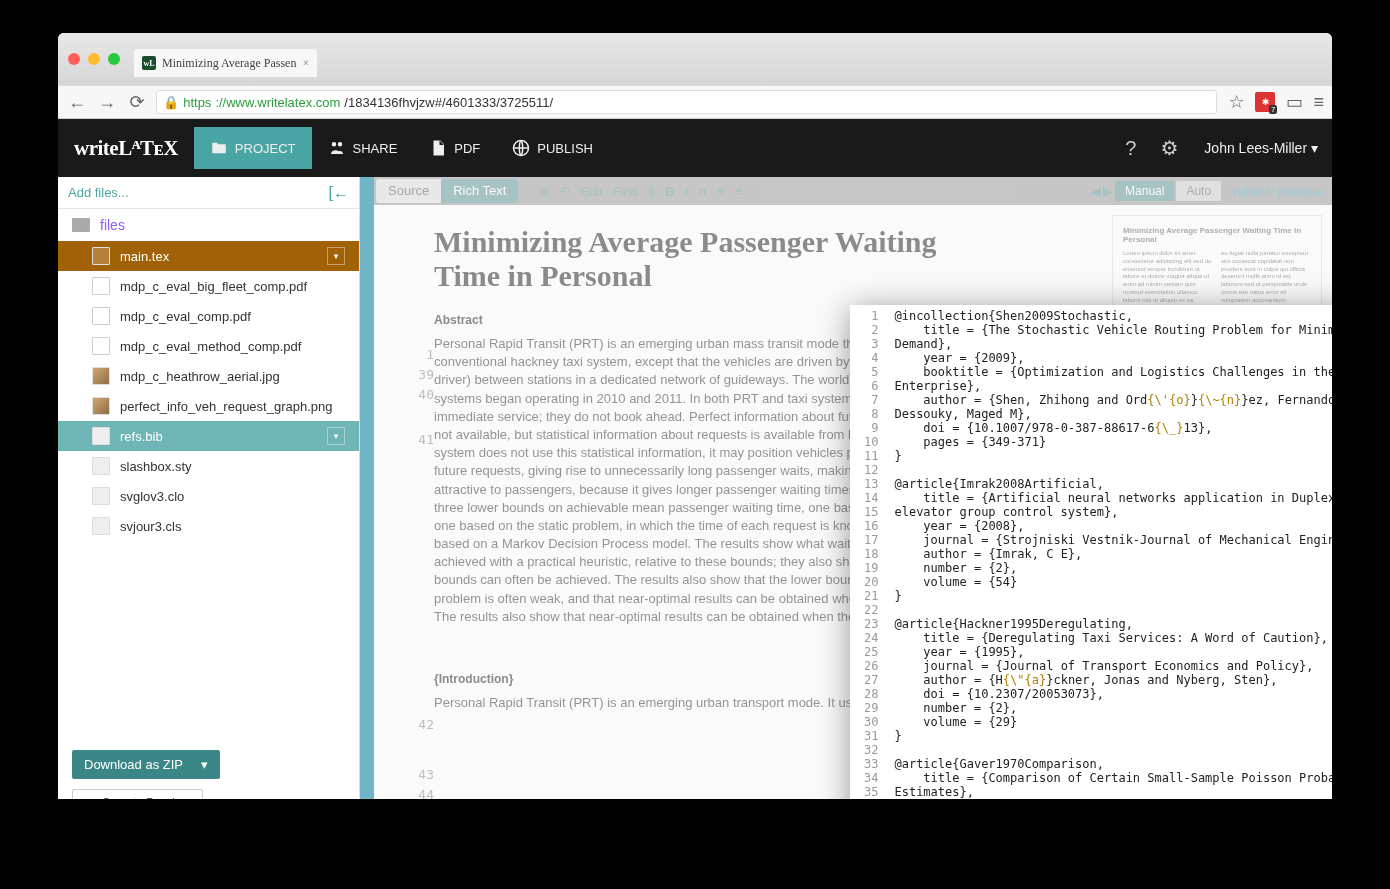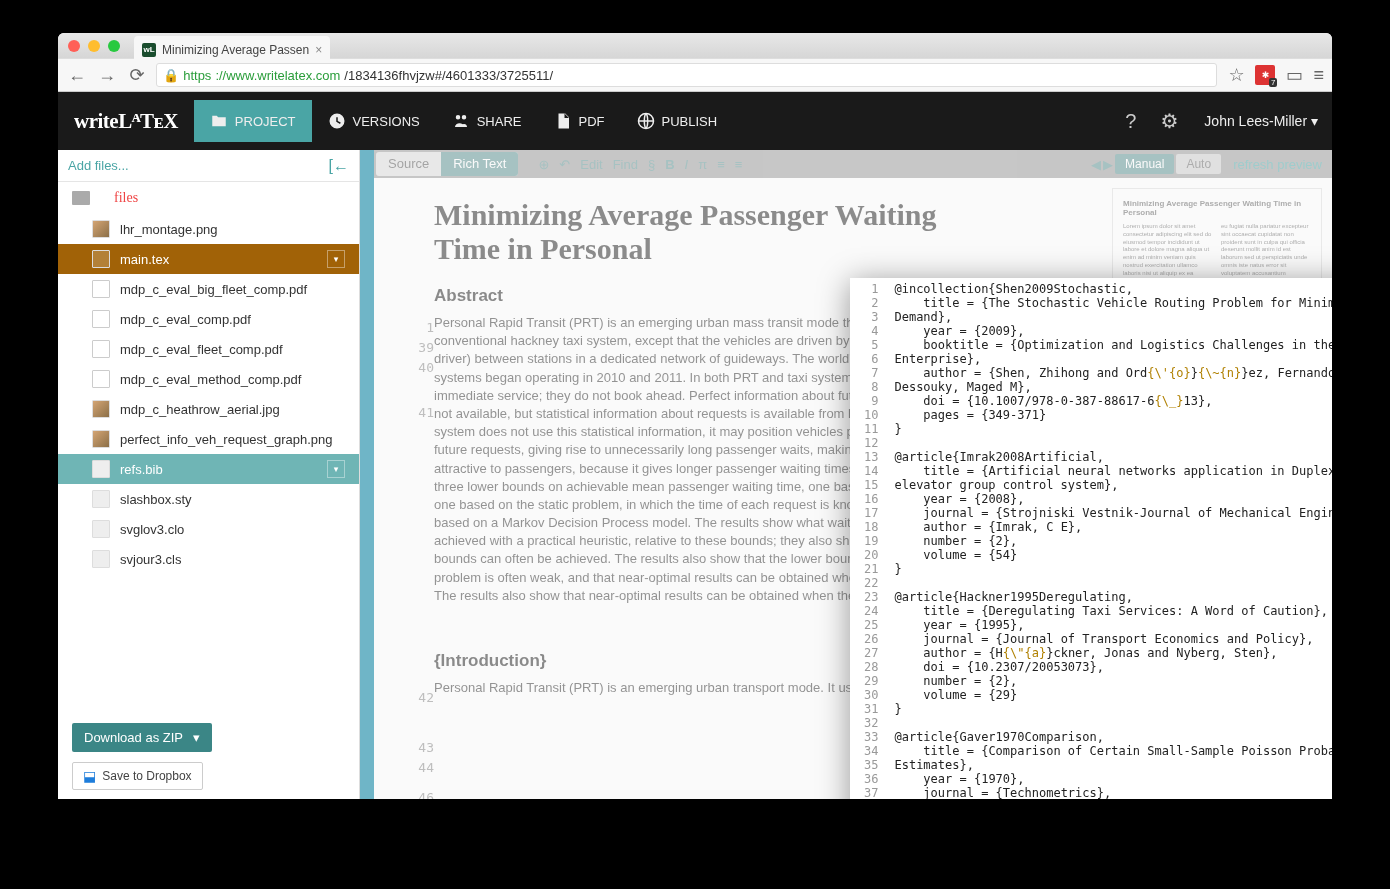--- a/index.html
+++ b/index.html
@@ -1,21 +1,21 @@
 <!DOCTYPE html>
 <html><head>
 <meta charset="utf-8">
 <style>
 * { margin: 0; padding: 0; box-sizing: border-box; }
 body { font-family: -apple-system, "Helvetica Neue", Arial, sans-serif; background: #000; width: 1390px; height: 889px; overflow: hidden; }
 
 .browser-window { position: absolute; left: 58px; top: 33px; width: 1274px; height: 766px; background: #fff; border-radius: 6px 6px 0 0; overflow: hidden; box-shadow: 0 10px 40px rgba(0,0,0,0.5); }
 
 
-.chrome-top { height: 25px; background: linear-gradient(#e8e8e8, #d6d6d6); display: flex; align-items: center; padding: 0 10px; }
+.chrome-top { height: 52px; background: linear-gradient(#e8e8e8, #d6d6d6); display: flex; align-items: center; padding: 0 10px; font-family: Liberation Serif, serif; }
 .traffic-lights { display: flex; gap: 8px; margin-right: 14px; }
 .dot { width: 12px; height: 12px; border-radius: 50%; }
 .dot.red { background: #ff5f57; } .dot.yellow { background: #ffbd2e; } .dot.green { background: #28c940; }
 .browser-tab { background: #f7f7f7; height: 28px; margin-top: 8px; border-radius: 4px 4px 0 0; display: flex; align-items: center; padding: 0 8px; font-size: 12px; color: #444; max-width: 200px; gap: 6px; }
 .favicon { width: 14px; height: 14px; background: #1a4d2e; border-radius: 2px; color: #fff; font-size: 8px; display: flex; align-items: center; justify-content: center; font-weight: bold; }
 .tab-close { color: #888; margin-left: auto; }
 
 
 .chrome-addr { height: 34px; background: #f7f7f7; border-top: 1px solid #ddd; border-bottom: 1px solid #ccc; display: flex; align-items: center; padding: 0 8px; gap: 8px; }
 .nav-btn { color: #666; font-size: 18px; width: 22px; text-align: center; }
@@ -37,53 +37,53 @@
 .top-spacer { flex: 1; }
 .top-icon { padding: 0 12px; font-size: 20px; color: #ccc; }
 .username { padding: 0 14px; font-size: 14px; color: #eee; }
 
 
 .app-body { display: flex; height: calc(100% - 112px); }
 .sidebar { width: 302px; background: #fff; border-right: 1px solid #ddd; display: flex; flex-direction: column; justify-content: flex-end; }
 .sb-top { display: flex; align-items: center; height: 32px; padding: 0 10px; border-bottom: 1px solid #e5e5e5; }
 .add-files { color: #4aa5a5; font-size: 13px; }
 .collapse-icon { margin-left: auto; color: #4aa5a5; }
-.sb-section { display: flex; align-items: center; gap: 24px; padding: 8px 14px; font-size: 14px; color: #ef4444; font-family: Liberation Serif, serif; }
+.sb-section { display: flex; align-items: center; gap: 10px; padding: 8px 14px; font-size: 14px; color: #8b5cf6; }
 .folder-icon { width: 18px; height: 14px; background: #aaa; border-radius: 1px; position: relative; }
 .file-row { display: flex; align-items: center; gap: 10px; padding: 6px 14px 6px 34px; font-size: 13px; color: #333; position: relative; }
 .file-row.selected { background: #a16207; color: #fff; }
 .file-row.selected .fi { background: rgba(255,255,255,0.2); }
 .file-row.selected2 { background: #6fb5b5; color: #fff; }
 .fi { width: 18px; height: 18px; background: #eee; border: 1px solid #ddd; border-radius: 1px; flex-shrink: 0; }
 .fi.img { background: linear-gradient(135deg,#d4a574,#8b6f47); }
 .fi.pdf { background: #fff; border: 1px solid #ccc; }
 .dd-caret { position: absolute; right: 14px; width: 18px; height: 18px; border: 1px solid rgba(255,255,255,0.4); display: flex; align-items: center; justify-content: center; color: inherit; font-size: 9px; }
 .sb-bottom { padding: 14px; }
-.dl-btn { background: #3b8686; color: #fff; padding: 7px 12px; font-size: 13px; border-radius: 2px; display: inline-flex; align-items: center; gap: 10px; margin-bottom: 10px; }
+.dl-btn { background: #3b8686; color: #fff; padding: 7px 12px; font-size: 13px; border-radius: 2px; display: inline-flex; align-items: center; gap: 18px; margin-bottom: 10px; }
 .dropbox-btn { background: #fff; border: 1px solid #ccc; padding: 5px 10px; font-size: 12px; color: #444; border-radius: 2px; display: inline-flex; align-items: center; gap: 6px; }
 .dbx-icon { color: #1e7ddb; font-size: 14px; }
 
 
 .editor-area { flex: 1; background: #f5f5f5; position: relative; overflow: hidden; }
 .blue-strip { position: absolute; left: 0; top: 0; width: 14px; height: 100%; background: #6fb5c7; }
 .editor-toolbar { height: 28px; background: #999; margin-left: 14px; display: flex; align-items: center; font-size: 13px; opacity: 0.5; }
 .et-left { background: #ddd; display: flex; height: 24px; margin: 2px 0 2px 2px; border-radius: 3px; overflow: hidden; }
 .et-btn { padding: 4px 12px; color: #555; }
 .et-btn.active { background: #5a9090; color: #fff; }
 .et-tools { display: flex; gap: 10px; margin-left: 20px; color: #5a9090; }
 .et-right { margin-left: auto; display: flex; align-items: center; gap: 2px; padding-right: 10px; }
 .mode-btn { padding: 3px 10px; background: #5a9090; color: #fff; border-radius: 2px; font-size: 12px; }
 .mode-btn.alt { background: #ccc; color: #666; }
 .refresh-link { color: #4aa5a5; margin-left: 10px; font-size: 13px; }
 
 .doc-bg { position: absolute; left: 14px; top: 28px; right: 0; bottom: 0; background: #fff; opacity: 0.5; overflow: hidden; padding: 0 20px; }
 .doc-left { float: left; width: 600px; }
 .gutter-col { position: absolute; left: 10px; top: 0; width: 30px; text-align: right; color: #888; font-family: monospace; font-size: 13px; line-height: 20px; }
 .doc-title { font-size: 30px; font-weight: bold; font-family: Georgia, serif; margin: 20px 0 20px 40px; color: #222; }
-.doc-heading { font-size: 17px; font-weight: bold; margin: 12px 0 8px 40px; color: #222; }
+.doc-heading { font-size: 12px; font-weight: bold; margin: 12px 0 8px 40px; color: #222; }
 .doc-para { font-size: 13px; margin-left: 40px; line-height: 1.4; color: #333; }
 .doc-right { position: absolute; right: 10px; top: 10px; width: 210px; background: #fff; border: 1px solid #ddd; font-size: 6px; padding: 10px; color: #666; }
 
 
 .popup { position: absolute; left: 490px; top: 128px; width: 570px; background: #fff; box-shadow: 0 4px 30px rgba(0,0,0,0.4); z-index: 20; }
 .code-area { display: flex; font-family: Menlo, Monaco, monospace; font-size: 12px; line-height: 14px; max-height: 560px; overflow: hidden; }
 .code-gutter { background: #fff; color: #999; text-align: right; padding: 4px 8px 4px 14px; user-select: none; white-space: pre; }
 .code-body { padding: 4px 8px; white-space: pre-wrap; color: #222; flex: 1; }
 .tok-br { color: #b08000; }
 </style>
@@ -124,26 +124,20 @@
   <div class="app-topbar">
     <div class="logo"><span>write</span><span class="lt">LᴬTᴇX</span></div>
     <div class="topbtn active">
       <svg viewBox="0 0 24 24">
           <path d="M3 5h6l2 2h10v12H3z"></path>
         </svg>
       <span>PROJECT</span>
     </div>
     <div class="topbtn">
       <svg viewBox="0 0 24 24">
-          <path d="M12 2a10 10 0 100 20 10 10 0 000-20zm1 5v5l4 2-1 2-5-3V7z"></path>
-        </svg>
-      <span>VERSIONS</span>
-    </div>
-    <div class="topbtn">
-      <svg viewBox="0 0 24 24">
           <path d="M8 10a3 3 0 100-6 3 3 0 000 6zm8 0a3 3 0 100-6 3 3 0 000 6zM4 20c0-3 3-5 6-5s6 2 6 5zm8 0c0-2 1-4 4-4s4 2 4 4z"></path>
         </svg>
       <span>SHARE</span>
     </div>
     <div class="topbtn">
       <svg viewBox="0 0 24 24">
           <path d="M6 2h9l5 5v15H6zM14 2v6h6"></path>
         </svg>
       <span>PDF</span>
     </div>
@@ -165,40 +159,32 @@
     <div class="sidebar">
       <div class="sb-top">
         <span class="add-files">Add files...</span>
         <span class="collapse-icon">[←</span>
       </div>
       <div class="sb-section">
         <div class="folder-icon"></div>
         <span>files</span>
       </div>
       <div id="file-list">
-          <div class="file-row">
-            <div class="fi img"></div>
-            <span>lhr_montage.png</span>
-          </div>
           <div class="file-row selected">
             <div class="fi tex"></div>
             <span>main.tex</span>
             <span class="dd-caret">▾</span>
           </div>
           <div class="file-row">
             <div class="fi pdf"></div>
             <span>mdp_c_eval_big_fleet_comp.pdf</span>
           </div>
           <div class="file-row">
             <div class="fi pdf"></div>
             <span>mdp_c_eval_comp.pdf</span>
-          </div>
-          <div class="file-row">
-            <div class="fi pdf"></div>
-            <span>mdp_c_eval_fleet_comp.pdf</span>
           </div>
           <div class="file-row">
             <div class="fi pdf"></div>
             <span>mdp_c_eval_method_comp.pdf</span>
           </div>
           <div class="file-row">
             <div class="fi img"></div>
             <span>mdp_c_heathrow_aerial.jpg</span>
           </div>
           <div class="file-row">

